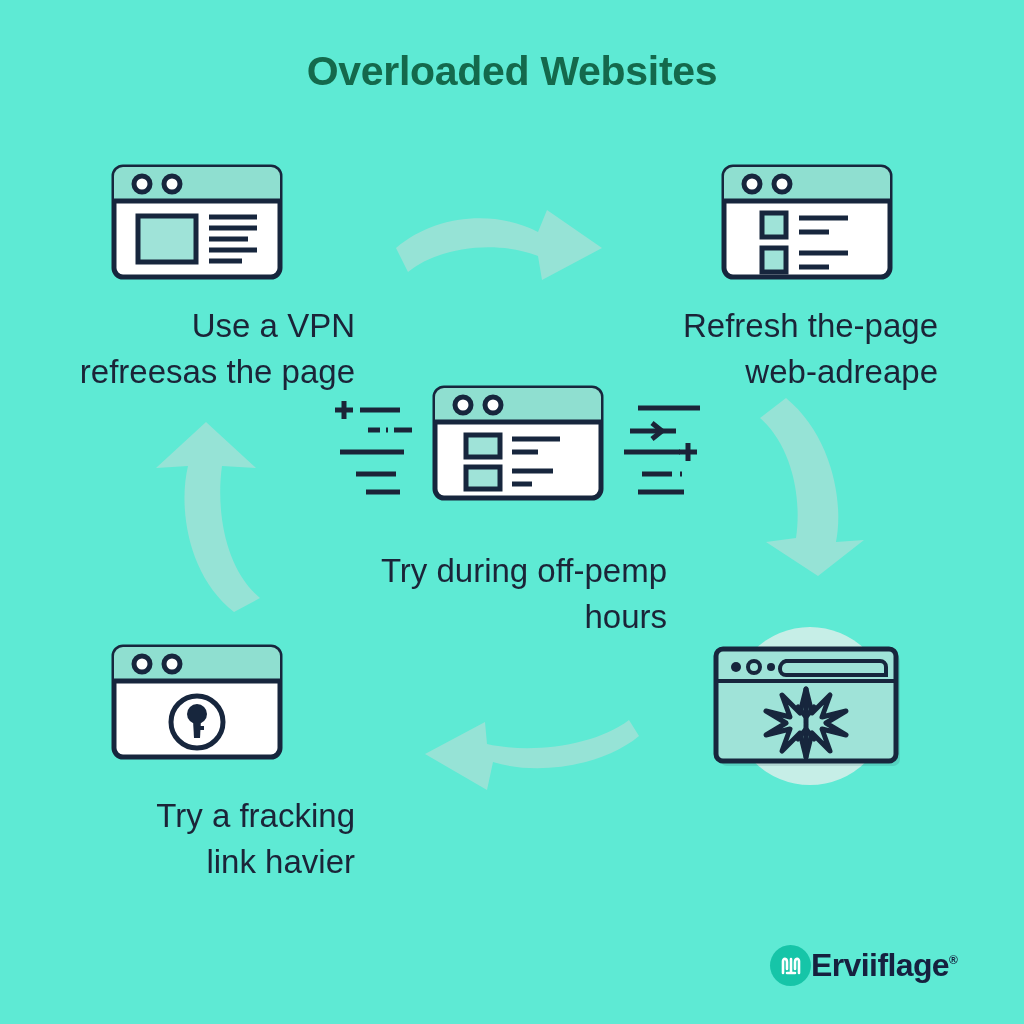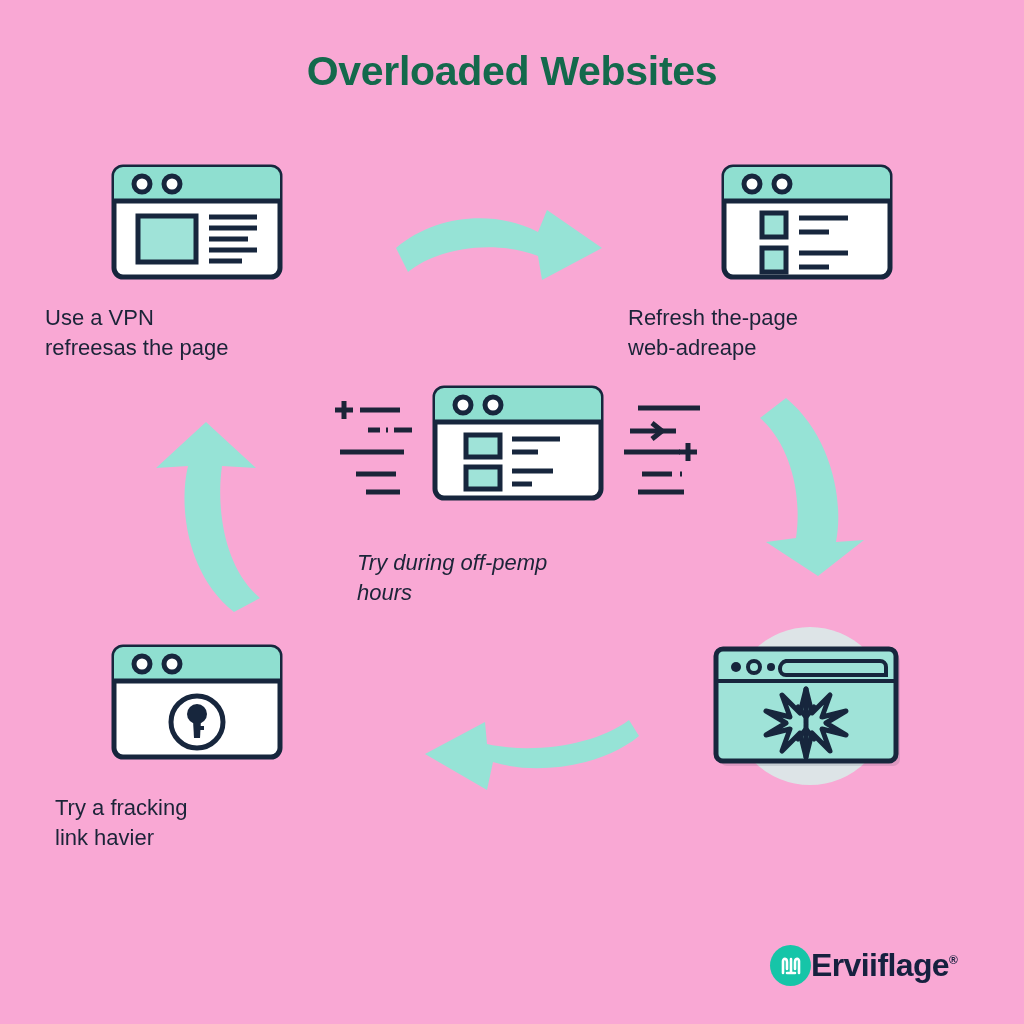--- a/index.html
+++ b/index.html
@@ -4,51 +4,51 @@
 <style>
   html, body {
     margin: 0;
     padding: 0;
     background: #ffffff;
   }
   #canvas {
     position: relative;
     width: 1024px;
     height: 1024px;
-    background: #f9a8d4;
+    background: #5eead4;
     overflow: hidden;
     font-family: "Liberation Sans", "DejaVu Sans", sans-serif;
   }
 
   
   #title {
     position: absolute;
     left: 0;
     top: 48px;
     width: 1024px;
     text-align: center;
     font-size: 41px;
     font-weight: bold;
     letter-spacing: -0.3px;
     color: #14694c;
   }
 
   
   .node-label {
     position: absolute;
-    text-align: left;
-    font-size: 22px;
+    text-align: right;
+    font-size: 33px;
     line-height: 1.38;
     color: #1b2438;
     font-weight: 400;
     white-space: pre-line;
   }
   #label-tl { left: 45px;  top: 303px; width: 310px; }
   #label-tr { left: 628px; top: 303px; width: 310px; }
-  #label-c  { left: 357px; top: 548px; width: 310px; font-style: italic; }
+  #label-c  { left: 357px; top: 548px; width: 310px; }
   #label-bl { left: 55px;  top: 793px; width: 300px; }
   #label-br { left: 625px; top: 793px; width: 380px; }
 
   
   .browser { position: absolute; }
   .browser svg { display: block; overflow: visible; }
 
   #icon-tl { left: 111px; top: 164px; width: 172px; height: 116px; }
   #icon-tr { left: 721px; top: 164px; width: 172px; height: 116px; }
   #icon-c  { left: 432px; top: 385px; width: 172px; height: 116px; }

